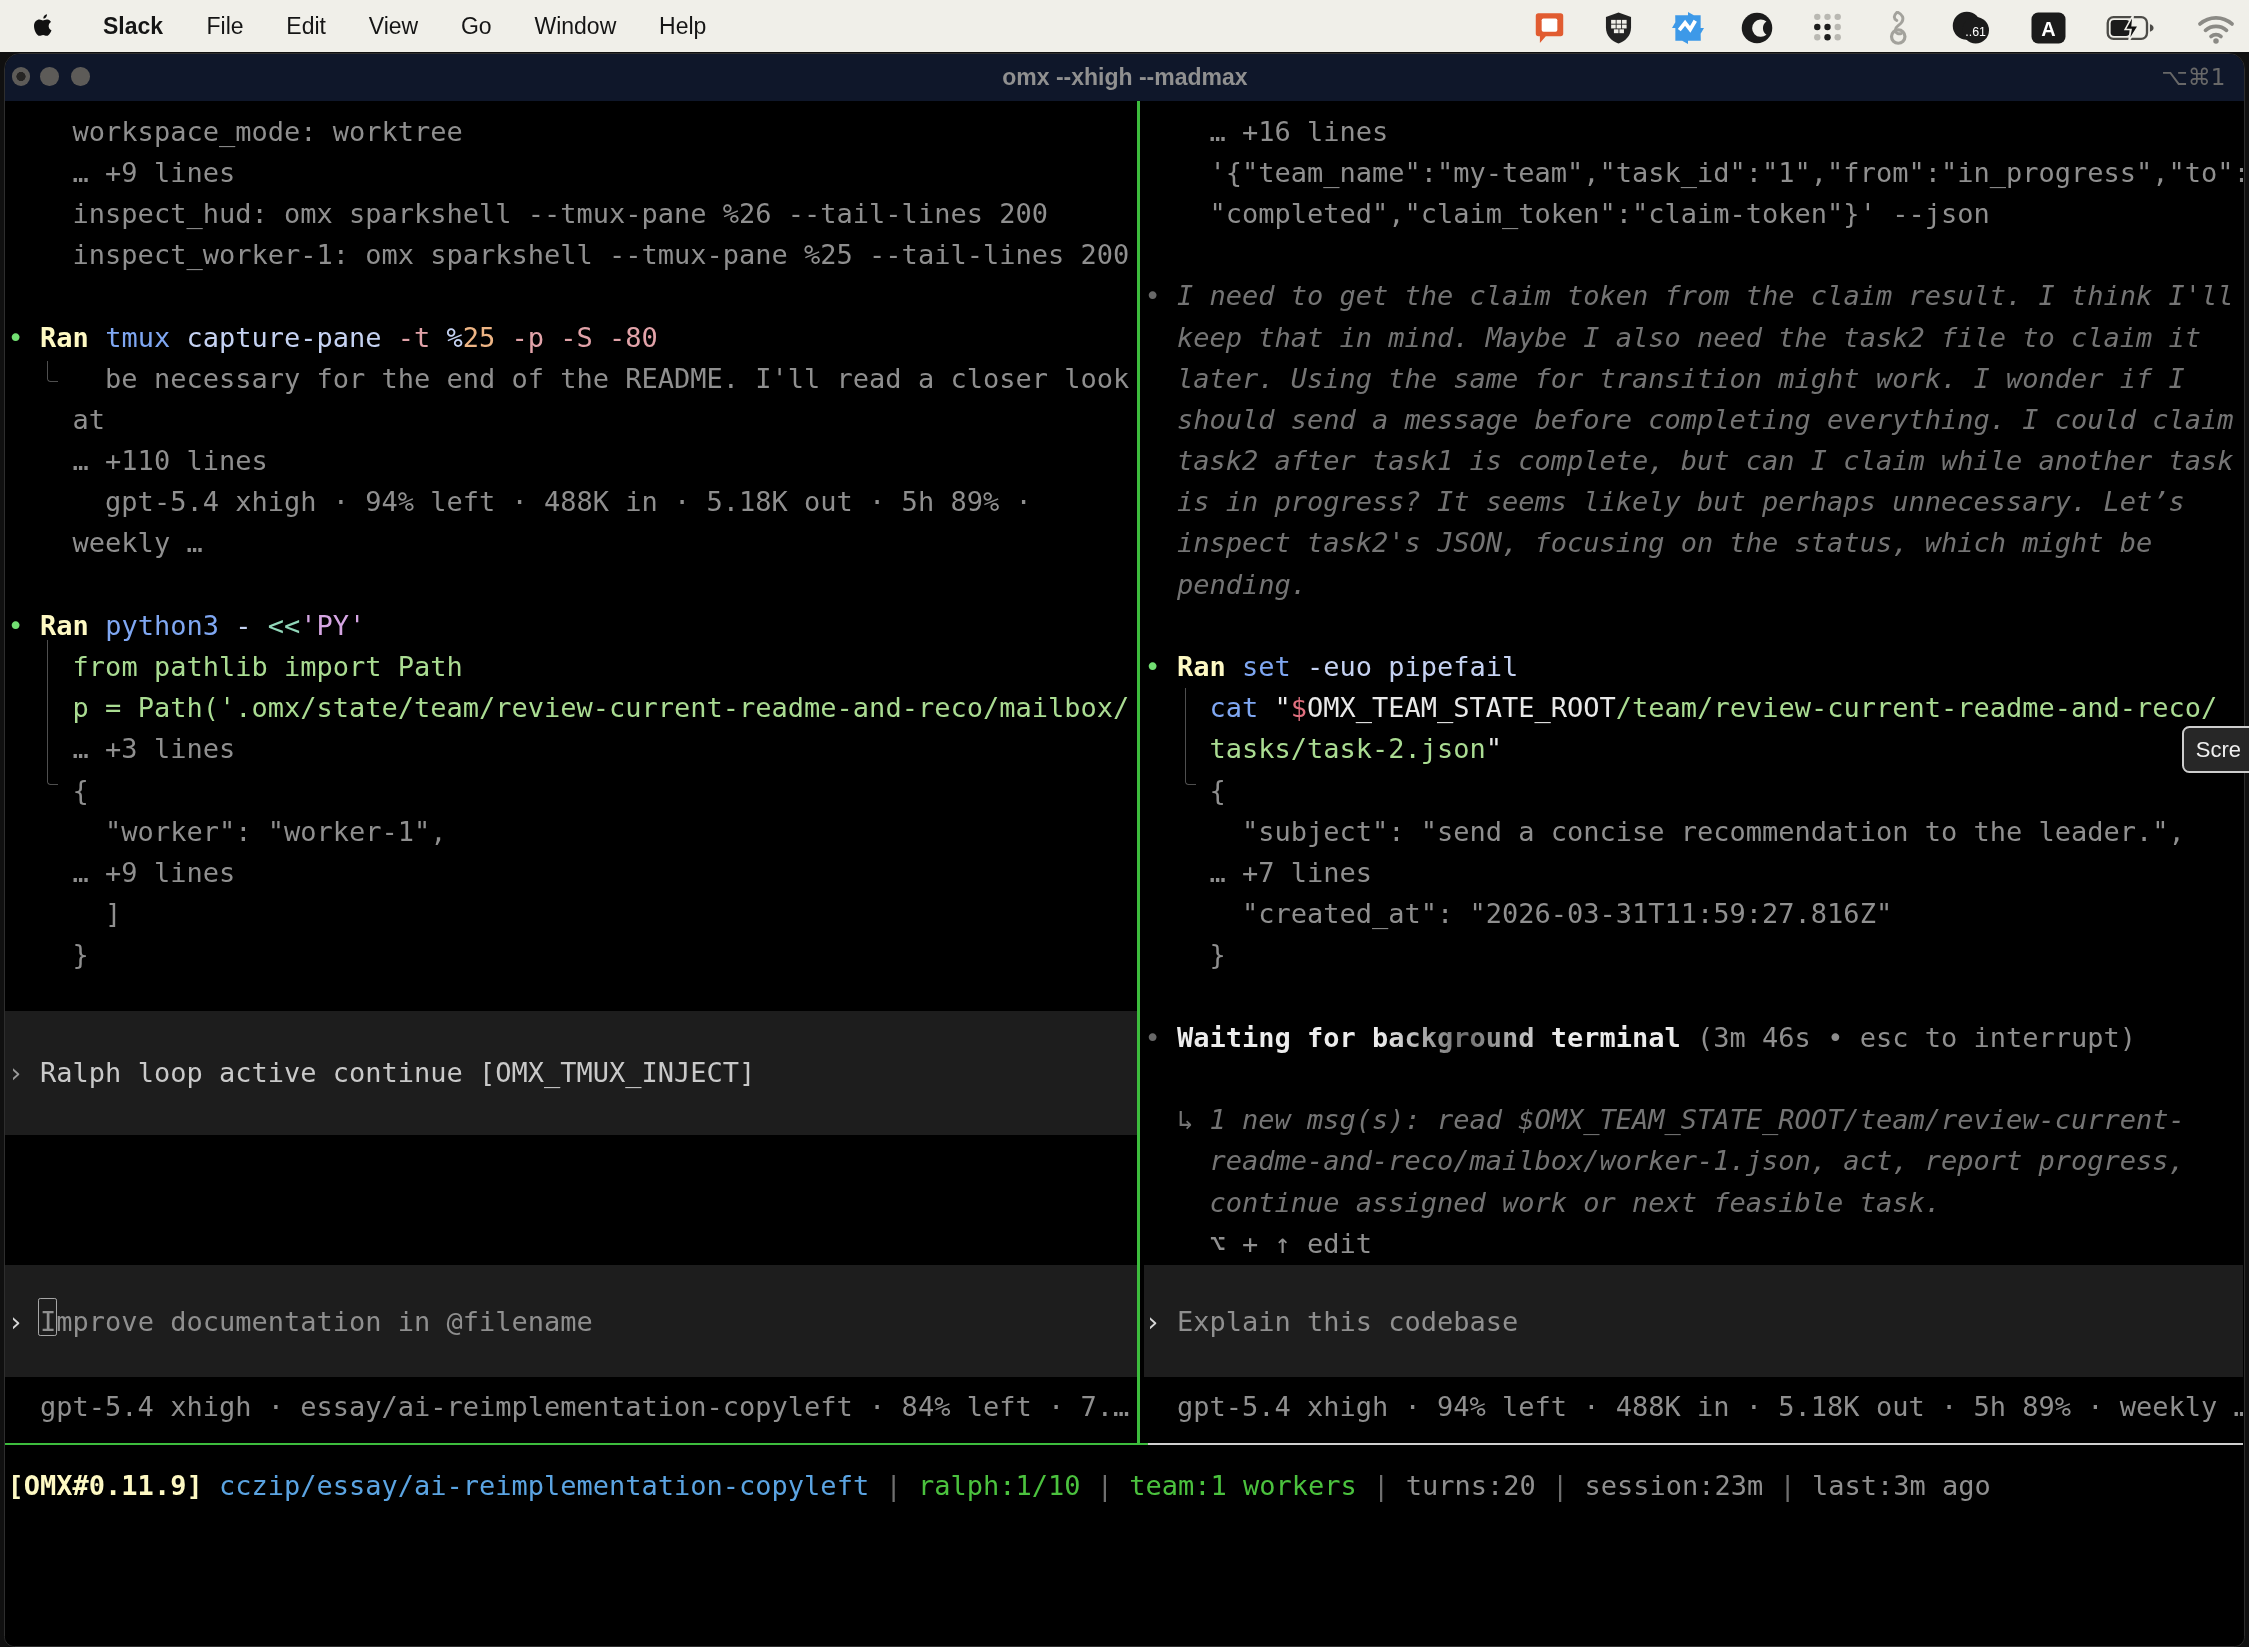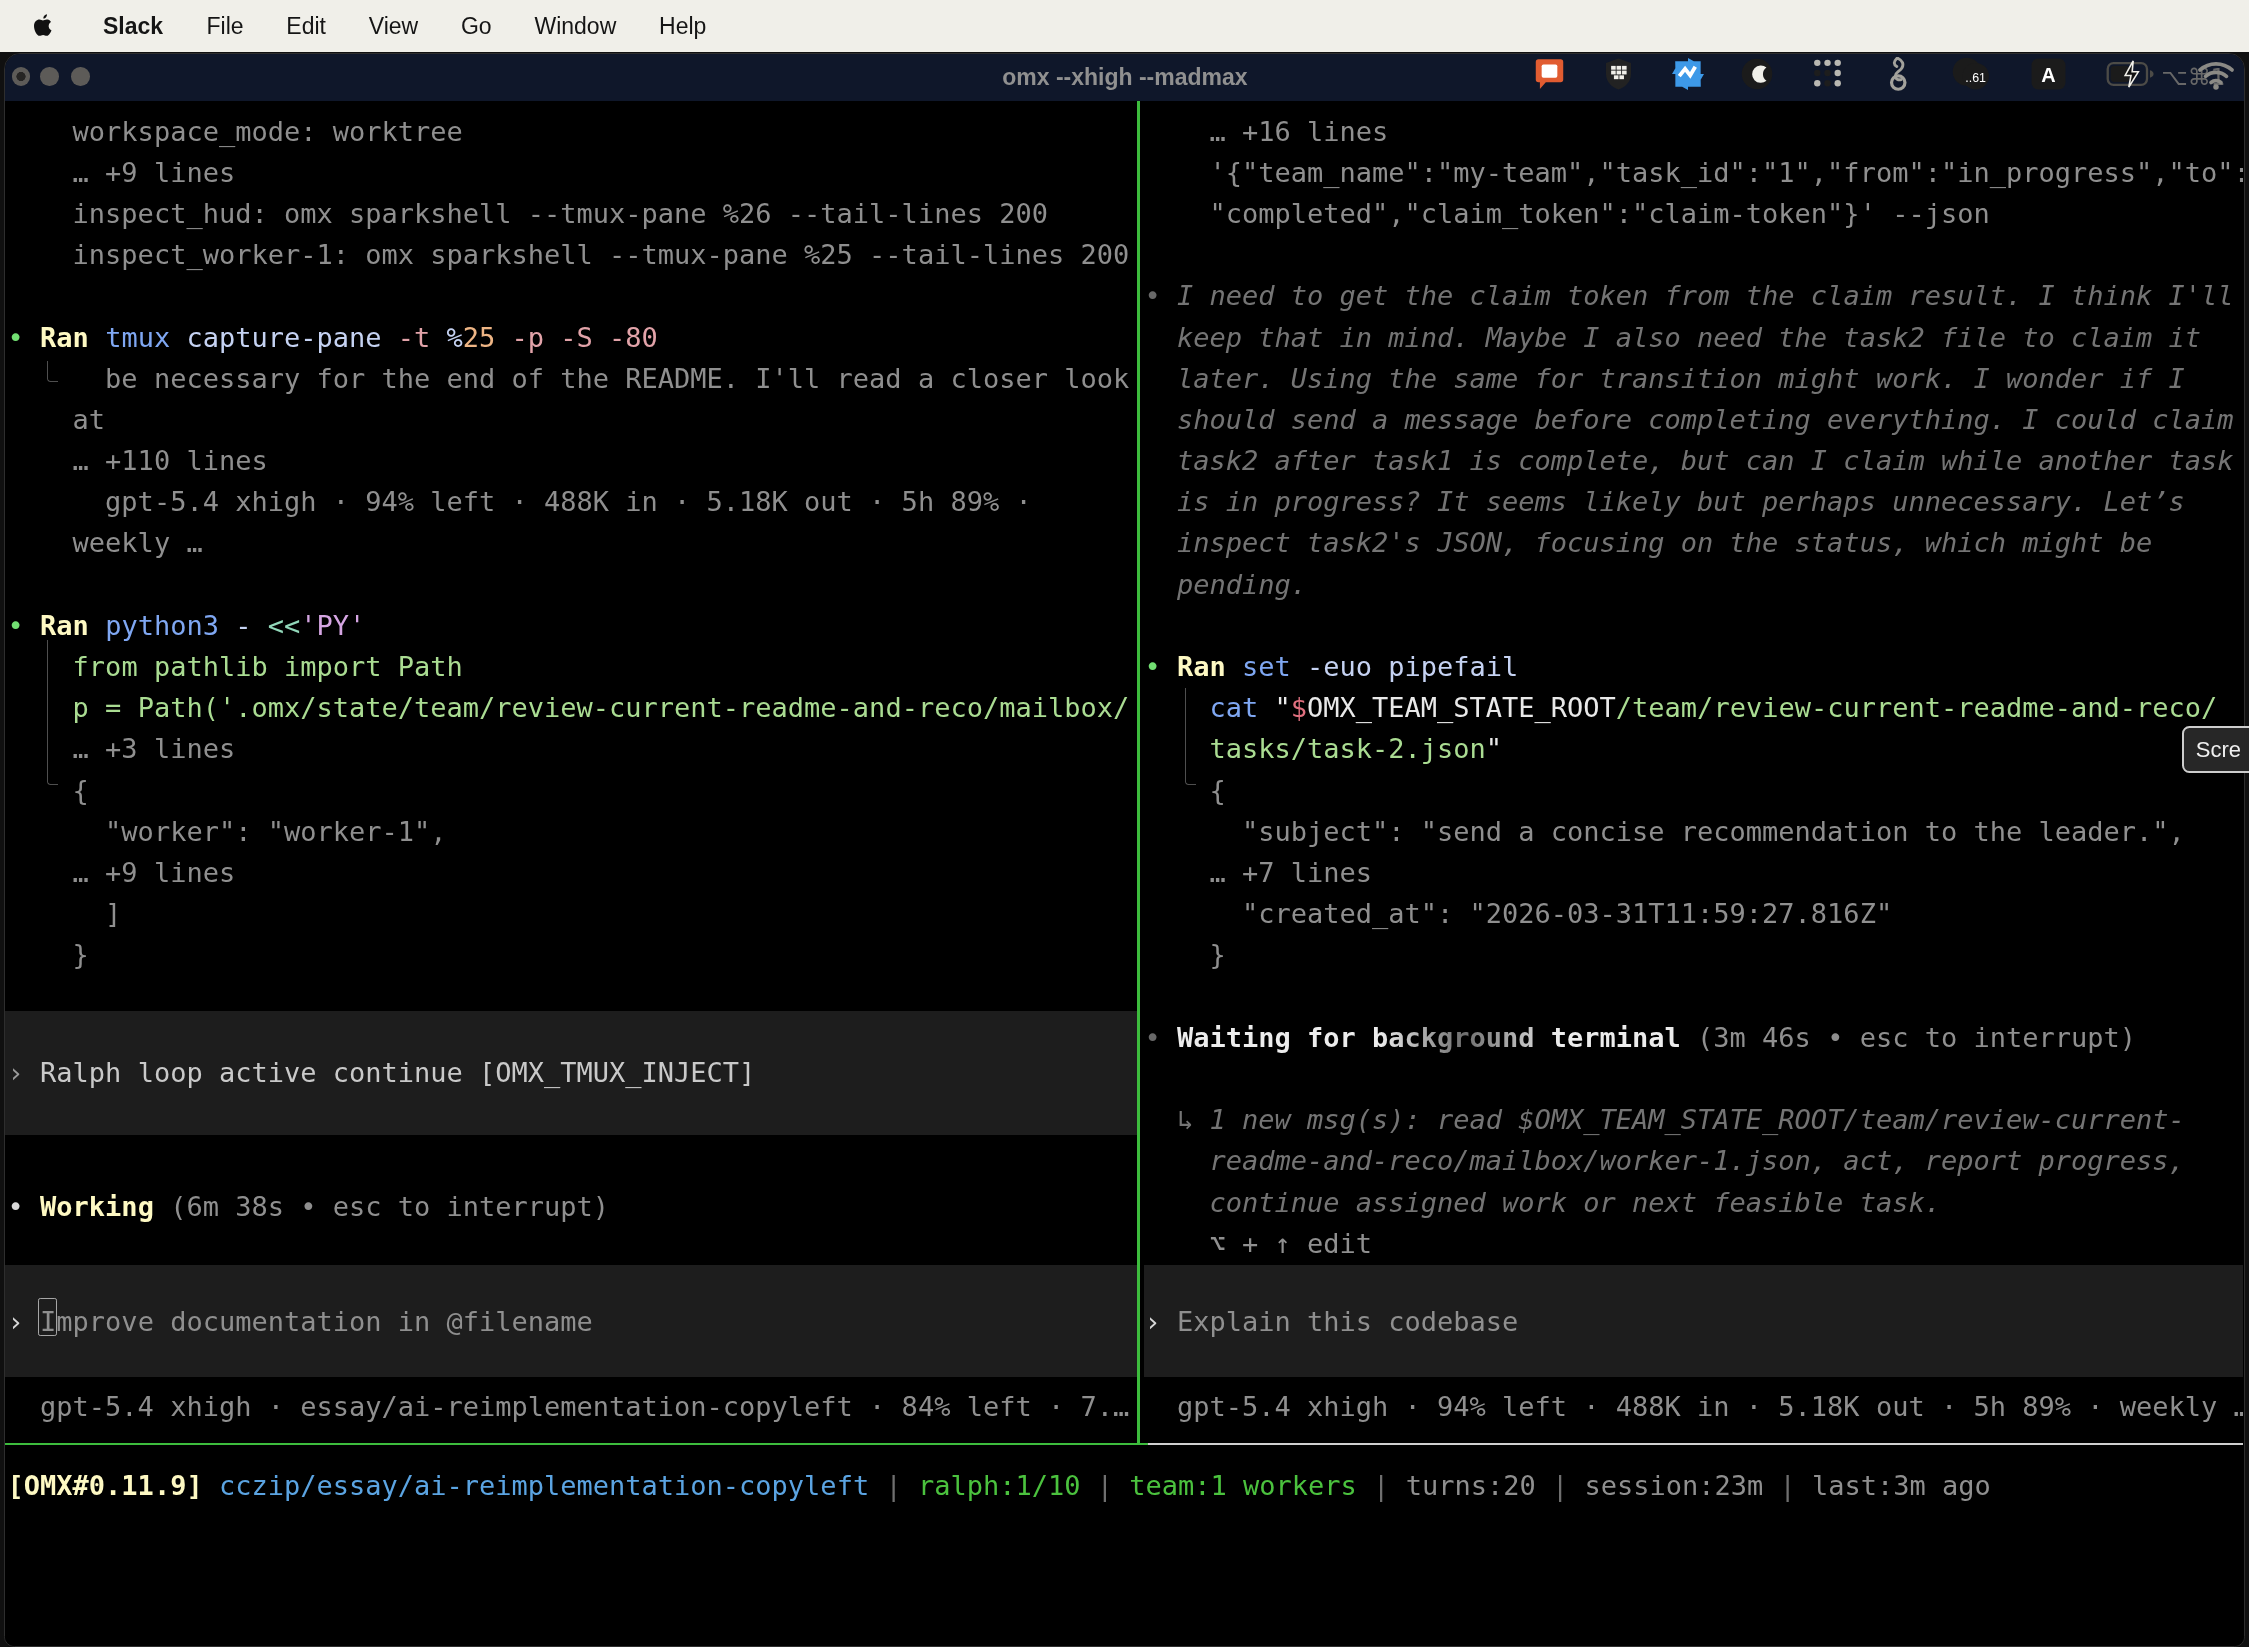--- a/index.html
+++ b/index.html
@@ -6,21 +6,21 @@
   html,body { width:2250px; height:1648px; background:#101010; overflow:hidden; }
   body { font-family:"Liberation Sans", sans-serif; position:relative; }
 
   
   .menubar { position:absolute; left:0; top:0; width:2250px; height:52px;
     background:#f0efe9; display:flex; align-items:center; z-index:5; }
   .mb-left { display:flex; align-items:center; gap:0; }
   .apple { width:19px; height:23.6px; margin-left:34px; margin-right:28px; }
   .mb-item { font-size:23px; color:#151515; padding:0 21.4px; }
   .mb-item.bold { font-weight:bold; padding:0 22px; }
-  .mb-right { position:absolute; right:0; top:0; height:56px; display:flex; align-items:center; gap:16px;margin-top:46px; }
+  .mb-right { position:absolute; right:0; top:0; height:56px; display:flex; align-items:center; gap:16px; }
   .tray { height:52px; display:flex; align-items:center; justify-content:center; }
 
   
   .window { position:absolute; left:4.4px; top:53px; width:2241px; height:1594px;
     background:#000; border:1.5px solid #2e2e2e; border-radius:16px 16px 10.3px 10.3px;
     overflow:hidden; z-index:1; }
   .titlebar { position:absolute; left:0; top:0; width:100%; height:47px; background:#0f172a; }
   .tl { position:absolute; top:13.3px; width:18.5px; height:18.5px; border-radius:50%; background:#5d5b58; }
   .tl.close { left:6.6px; background:radial-gradient(circle at 50% 50%, #262524 0 4.4px, #5d5b58 4.8px); }
   .tl.min { left:35px; }
@@ -221,21 +221,20 @@
         <div class="row" style="left: 2.2px; top: 504px;"><span class="sg-bullet">• </span><span class="sg-wbold">Ran </span><span class="sg-blue">python3 </span><span class="sg-peri">- </span><span class="sg-teal">&lt;&lt;</span><span class="sg-plum">'PY'</span></div>
         <div class="row" style="left: 2.2px; top: 545px;"><span class="sg-gray">    </span><span class="sg-green">from pathlib import Path</span></div>
         <div class="row" style="left: 2.2px; top: 586px;"><span class="sg-gray">    </span><span class="sg-green">p = Path('.omx/state/team/review-current-readme-and-reco/mailbox/</span></div>
         <div class="row" style="left: 2.2px; top: 627px;"><span class="sg-gray">    … +3 lines</span></div>
         <div class="row" style="left: 2.2px; top: 669px;"><span class="sg-gray">    {</span></div>
         <div class="row" style="left: 2.2px; top: 710px;"><span class="sg-gray">      "worker": "worker-1",</span></div>
         <div class="row" style="left: 2.2px; top: 751px;"><span class="sg-gray">    … +9 lines</span></div>
         <div class="row" style="left: 2.2px; top: 792px;"><span class="sg-gray">      ]</span></div>
         <div class="row" style="left: 2.2px; top: 833px;"><span class="sg-gray">    }</span></div>
         <div class="row" style="left: 2.2px; top: 951px;"><span class="sg-chevd">› </span><span class="sg-boxtxt">Ralph loop active continue [OMX_TMUX_INJECT]</span></div>
-        <div class="row" style="left: 2.2px; top: 1085px;"><span class="sg-bullwh">• </span><span class="sg-wbold">Working</span><span class="sg-gray"> (6m 38s • esc to interrupt)</span></div>
         <div class="row" style="left: 2.2px; top: 1200px;"><span class="sg-chev">› </span><span class="sg-gray">Improve documentation in @filename</span></div>
         <div class="row" style="left: 2.2px; top: 1285px;"><span class="sg-gray">  gpt-5.4 xhigh · essay/ai-reimplementation-copyleft · 84% left · 7.…</span></div>
         <div class="elbow" style="left: 42px; top: 260px; height: 21.4px;"></div>
         <div class="elbow" style="left: 42px; top: 539px; height: 145px;"></div>
         <div class="cursor-box" style="left: 33px; top: 1197px; width: 19px; height: 38px;"></div>
       </div>
     <div class="pane right" id="pane-right">
         <div class="tbox" style="left: 0px; top: 1164px; width: 100%; height: 112px;"></div>
         <div class="row" style="left: 0px; top: 9.6px;"><span class="sg-gray">    … +16 lines</span></div>
         <div class="row" style="left: 0px; top: 51px;"><span class="sg-gray">    '{"team_name":"my-team","task_id":"1","from":"in_progress","to":</span></div>

